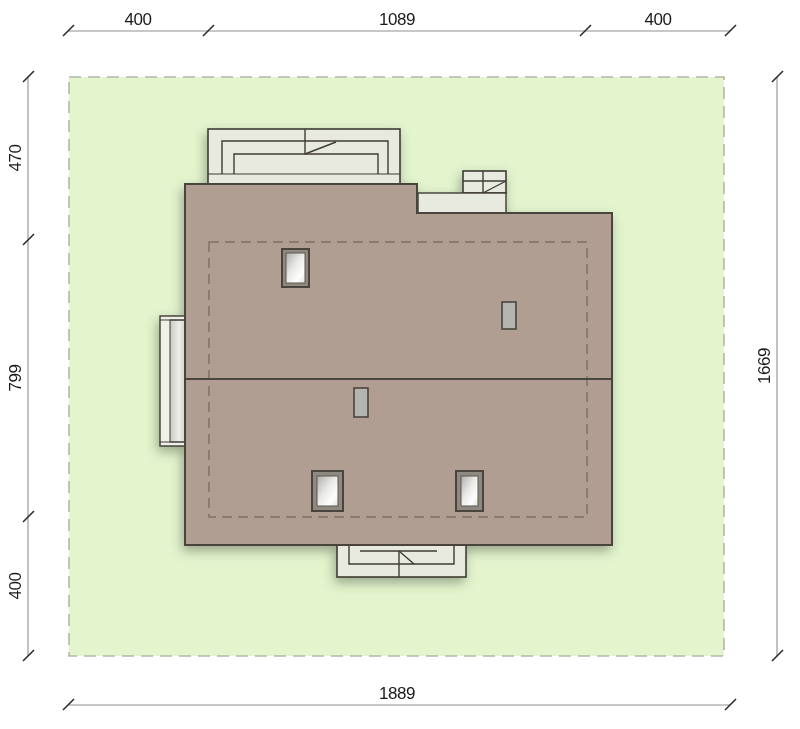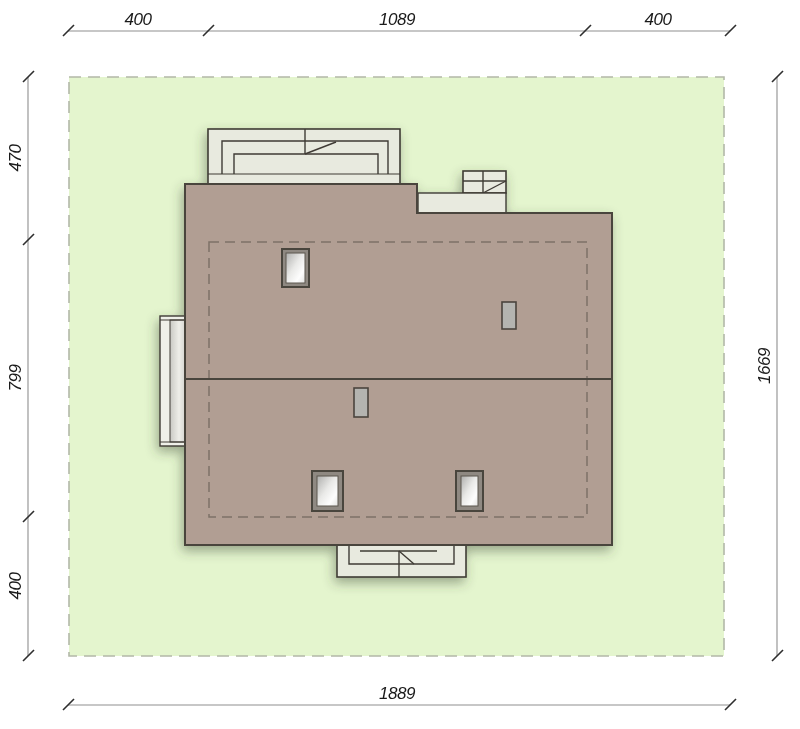--- a/index.html
+++ b/index.html
@@ -7,21 +7,20 @@
     padding: 0;
     background: #ffffff;
     font-family: "Liberation Sans", sans-serif;
   }
   .canvas {
     position: relative;
     width: 800px;
     height: 729px;
     background: #ffffff;
     overflow: hidden;
-    font-style: italic;
   }
   svg { display: block; }
   text.dim {
     font-family: "Liberation Sans", sans-serif;
     font-size: 17px;
     letter-spacing: -0.5px;
     fill: #1a1a1a;
   }
 </style>
 </head>

